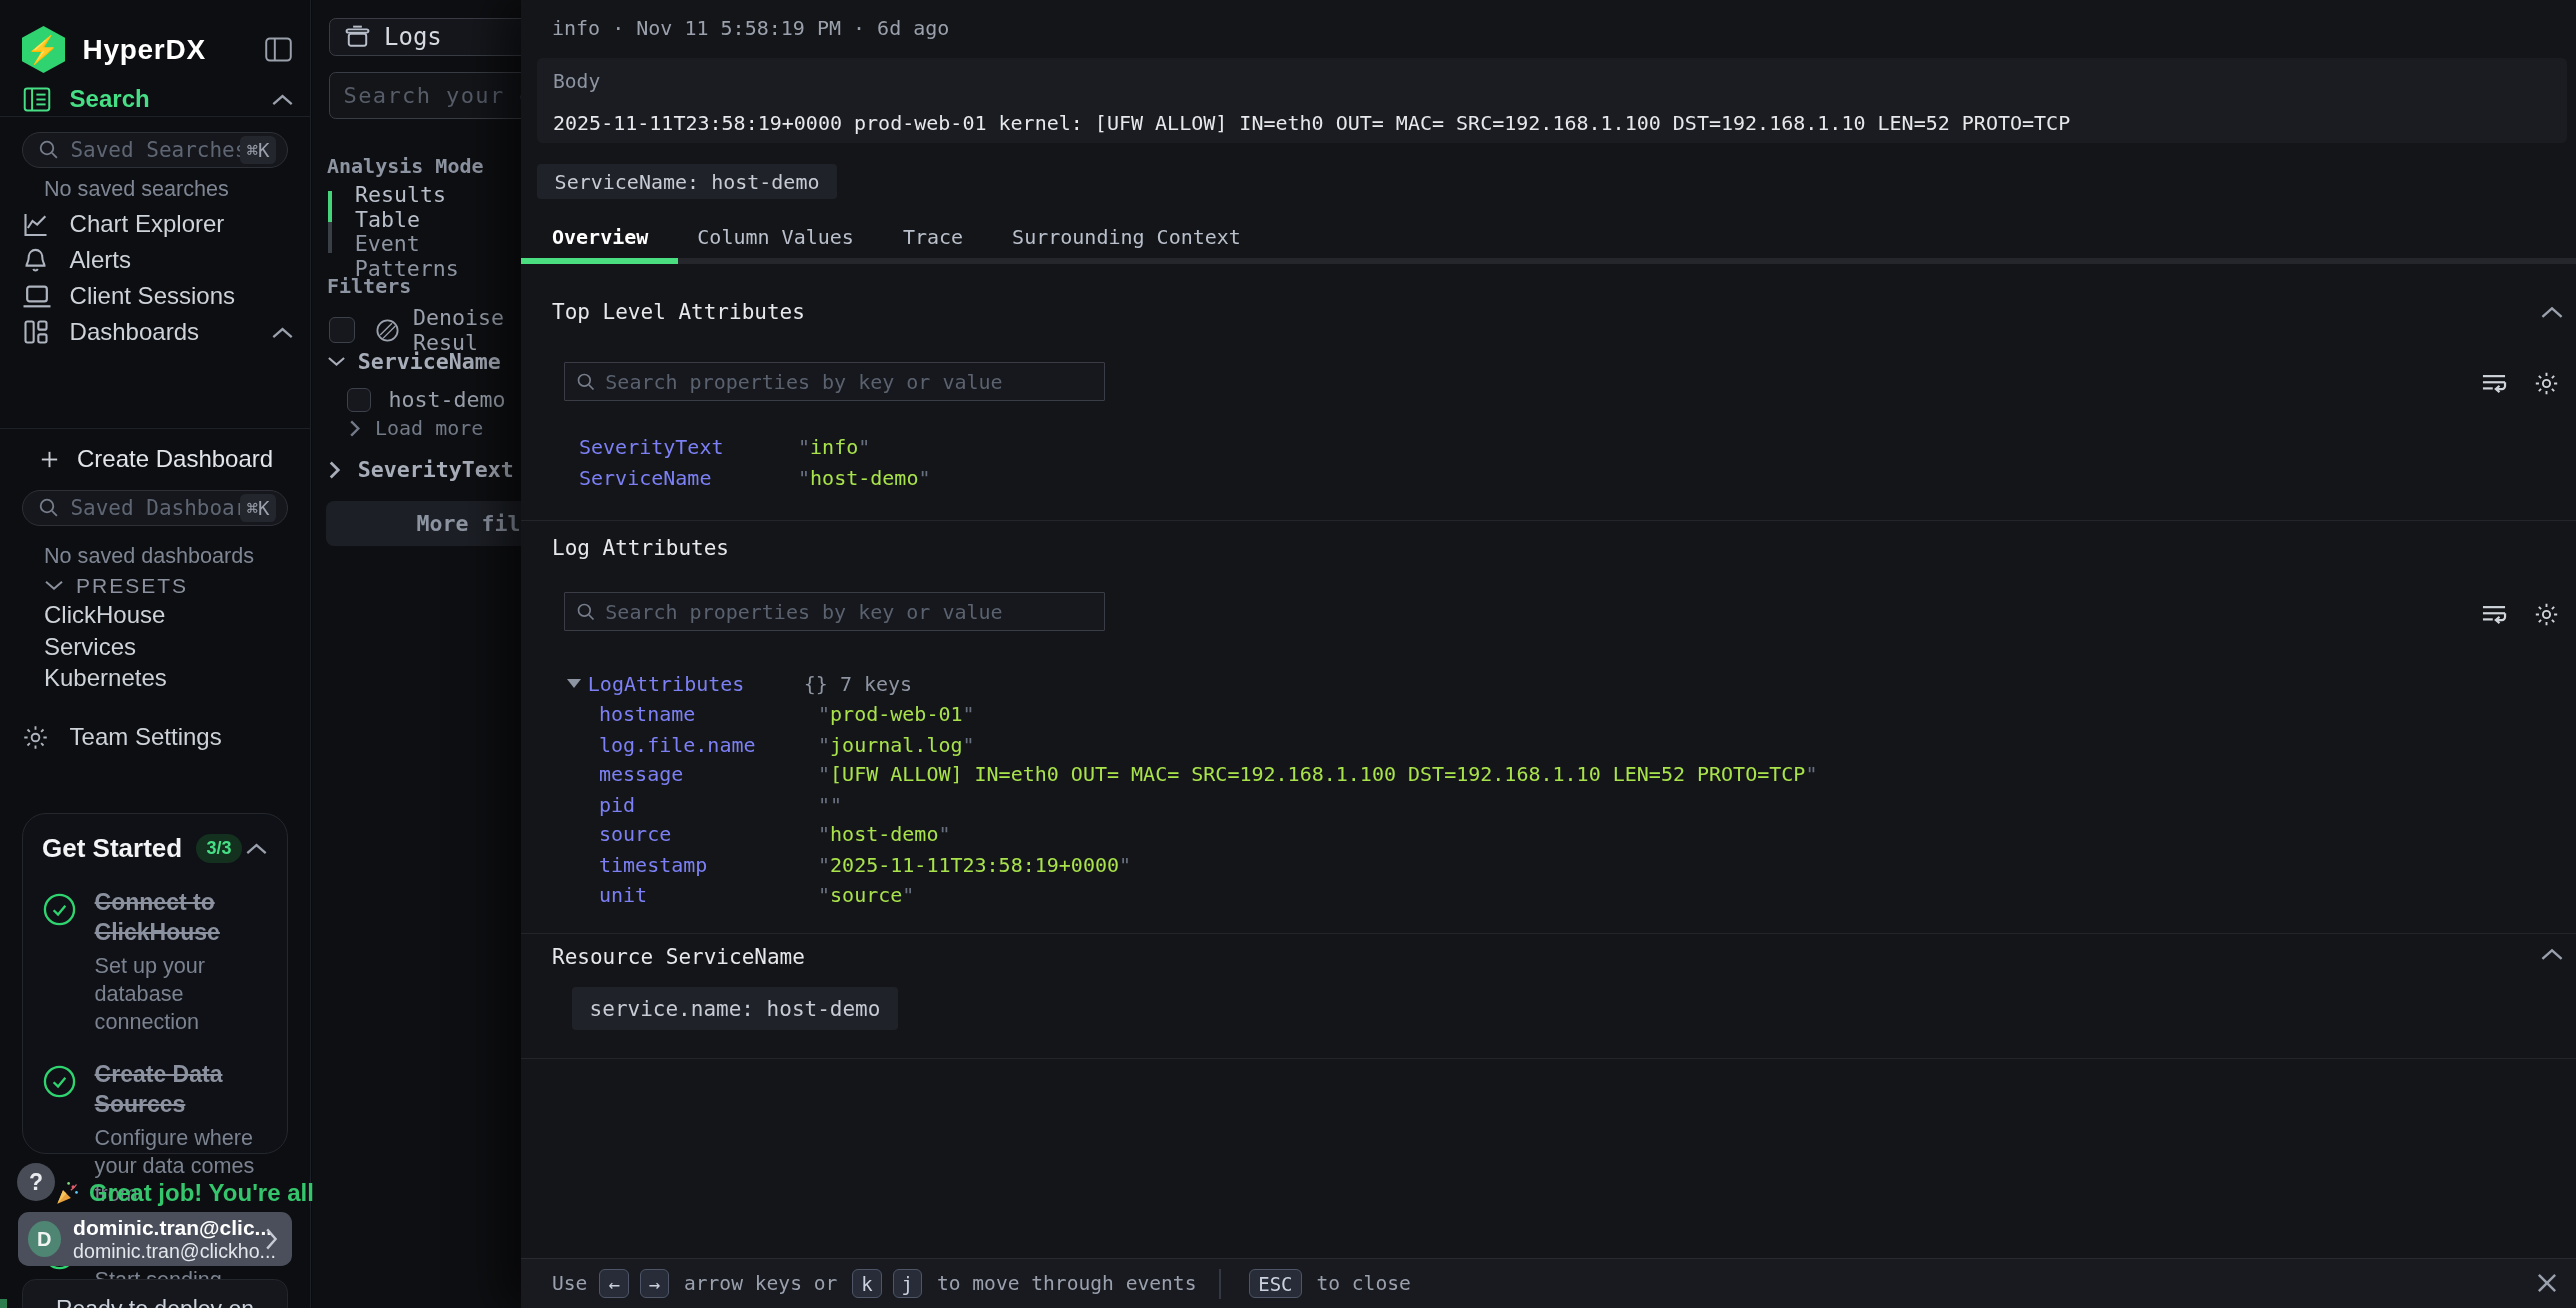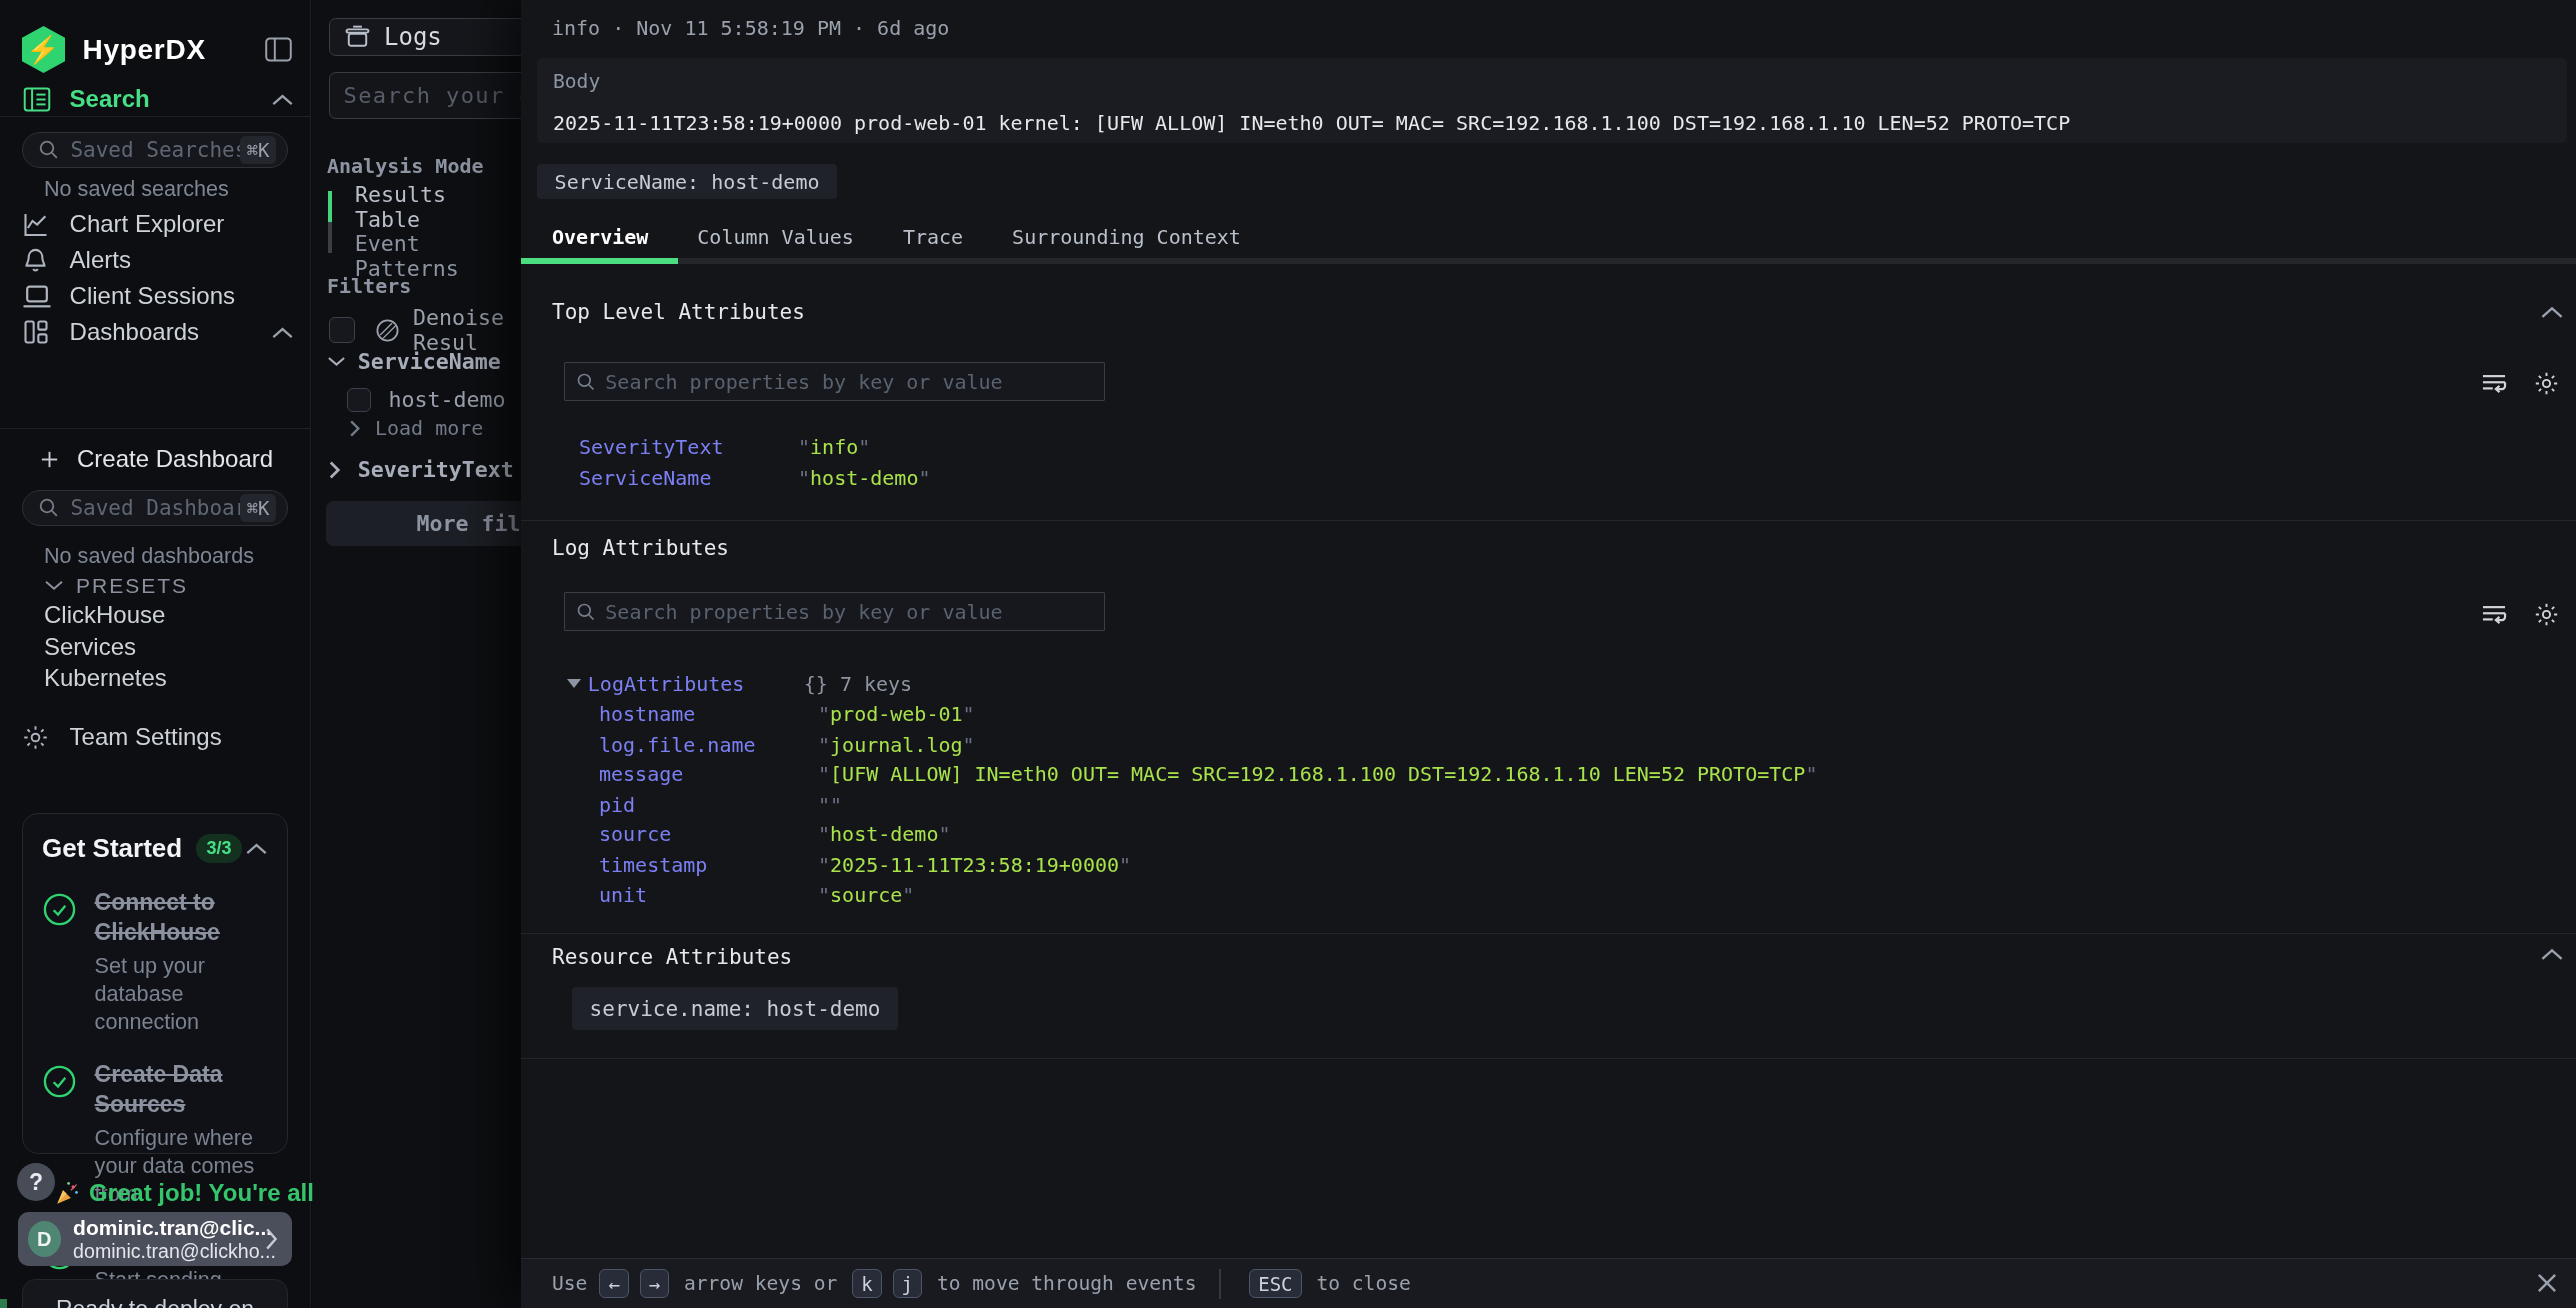--- a/index.html
+++ b/index.html
@@ -38,21 +38,21 @@
 
   .muted-line { position:absolute; left:44px; color:#7e8694; font-size:21.6px; }
   .preset-item { position:absolute; left:44px; color:#ced3da; font-size:24px; cursor:pointer; }
   .presets-head { position:absolute; left:44px; display:flex; align-items:center; color:#8b919e;
                   font-size:21px; letter-spacing:2px; }
   .presets-head .ic { width:20px; margin-right:12px; color:#8b919e; }
   .create-dash { position:absolute; left:38px; display:flex; align-items:center; color:#e2e5ea; font-size:24px; }
   .create-dash .ic { width:23px; margin-right:16px; color:#c6cbd4; }
 
   .gs-card { position:absolute; left:22px; width:266px; top:813px; height:341px;
-             border:1.4px solid #24272e; border-radius:16px; background:#0f1116; padding:19px 19px 0 19px; }
+             border:1.4px solid #24272e; border-radius:24px; background:#0f1116; padding:19px 19px 0 19px; }
   .gs-head { display:flex; align-items:center; }
   .gs-title { color:#f3f4f6; font-weight:bold; font-size:26px; }
   .gs-badge { margin-left:13.5px; background:#14301f; color:#46df85; font-weight:bold;
               font-size:18px; border-radius:16px; padding:4px 10.8px; }
   .gs-chev { margin-left:auto; color:#9aa1ad; }
   .gs-item { display:flex; margin-top:24px; }
   .gs-check { width:35px; flex:0 0 35px; margin-right:17.6px; padding-top:4px; color:#2fd36f; }
   .gs-item-title { color:#8b919e; font-size:23px; font-weight:bold; text-decoration:line-through; line-height:1.3; }
   .gs-item-sub { color:#7b8290; font-size:21.6px; line-height:1.3; margin-top:4px; }
 
@@ -594,21 +594,21 @@
   </div>
   <div class="kv-row" style="left:78px; top:883px;">
     <span class="kv-key" style="width:219px;">unit</span>
     <span class="kv-q">"</span>
       <span class="kv-val">source</span>
       <span class="kv-q">"</span>
   </div>
 
   <div class="divider" style="top:933px;"></div>
 
-  <div class="sec-title" style="top:945px;">Resource Attributes</div>
+  <div class="sec-title" style="top:945px;">Resource ServiceName</div>
   <span class="sec-chev" style="top:946px;">
     <svg width="24" height="16" viewBox="0 0 20 12" fill="none" stroke="currentColor" stroke-width="2">
         <polyline points="2,10 10,3 18,10"></polyline>
       </svg>
   </span>
 
   <div class="svc-tag" style="top:987px; left:51px; height:43px; font-size:21px;">service.name: host-demo</div>
 
   <div class="divider" style="top:1058px;"></div>
 

